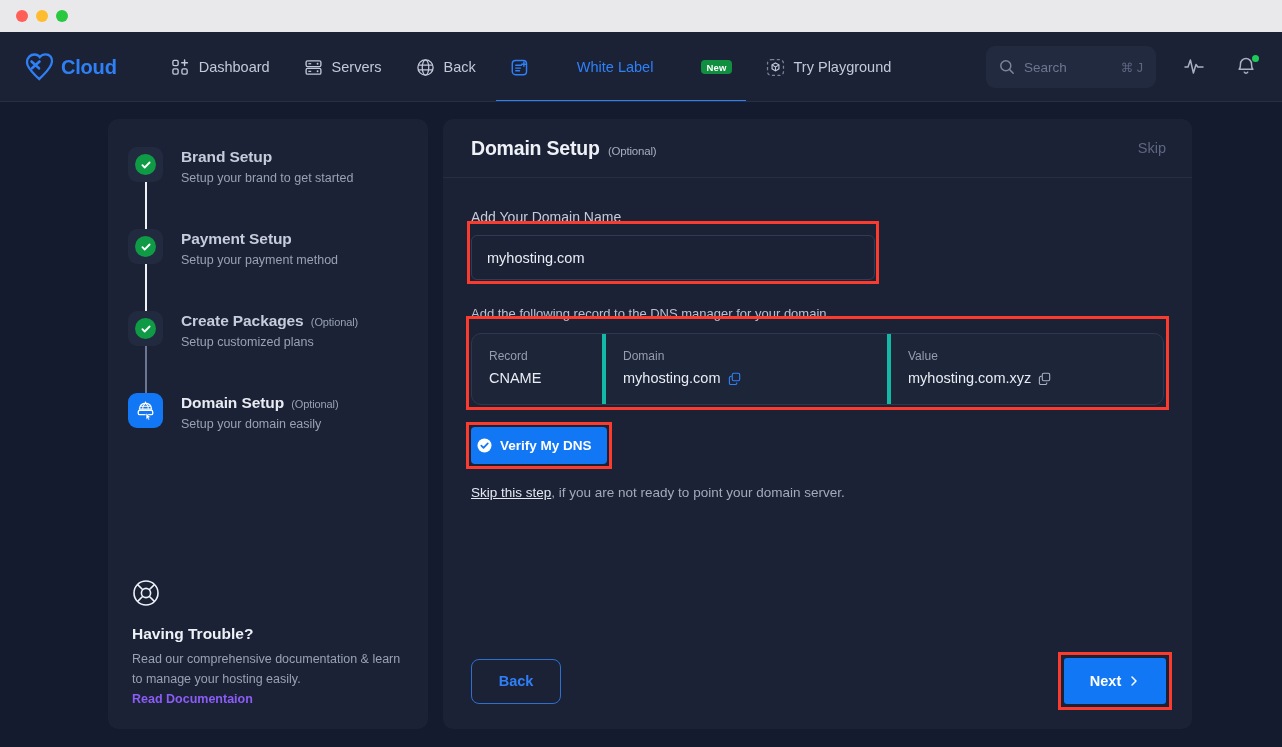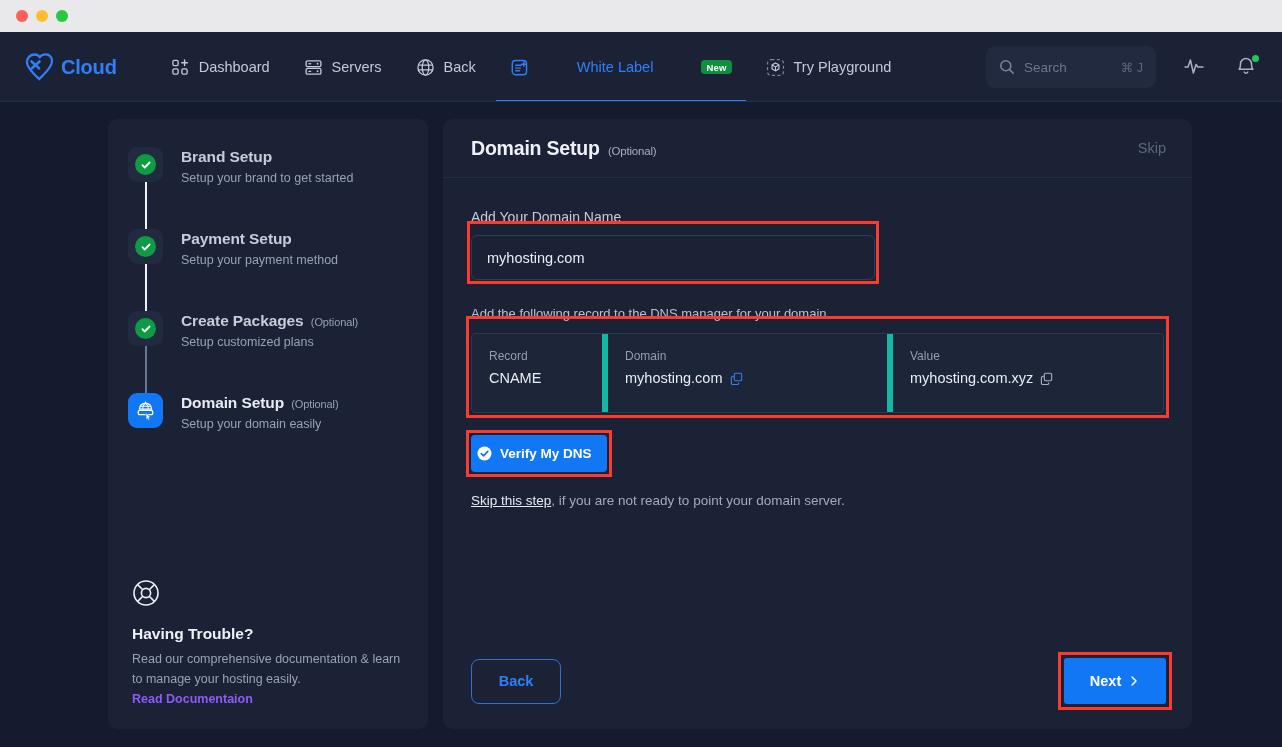--- a/index.html
+++ b/index.html
@@ -289,33 +289,33 @@
     font-family: "Liberation Sans", sans-serif;
     padding: 0 15px;
     outline: none;
   }
 
   .dns-note { color: #b9c0d0; font-size: 13px; margin-top: 26px; }
 
   .dns-table {
     margin-top: 12px;
     width: 693px;
-    height: 80px;
+    height: 72px;
     background: #1d2539;
     border: 1px solid #2e3750;
-    border-radius: 4px;
+    border-radius: 10px;
     display: flex;
     position: relative;
   }
   .hl-table::before { left: -5px; top: -5px; right: -5px; bottom: -5px; }
   .dns-cell {
     padding: 15px 0 0 17px;
     position: relative;
   }
-  .dns-cell + .dns-cell { border-left: 6px solid #14b8a6; }
+  .dns-cell + .dns-cell { border-left: 4px solid #14b8a6; }
   .dns-cell.c1 { width: 130px; }
   .dns-cell.c2 { width: 285px; }
   .dns-cell.c3 { flex: 1; }
   .dns-head { color: #969db1; font-size: 12px; }
   .dns-val {
     color: #e9ecf3;
     font-size: 14.5px;
     margin-top: 7px;
     display: flex;
     align-items: center;

